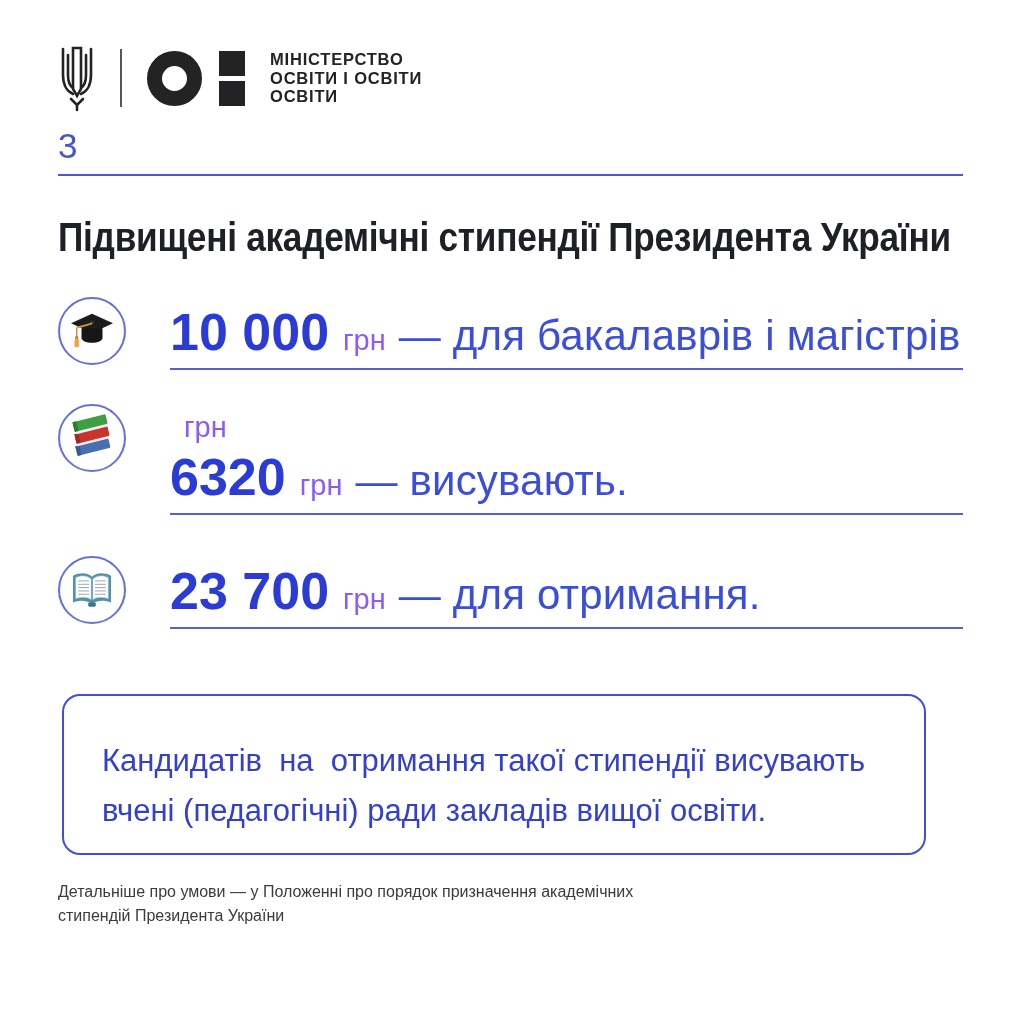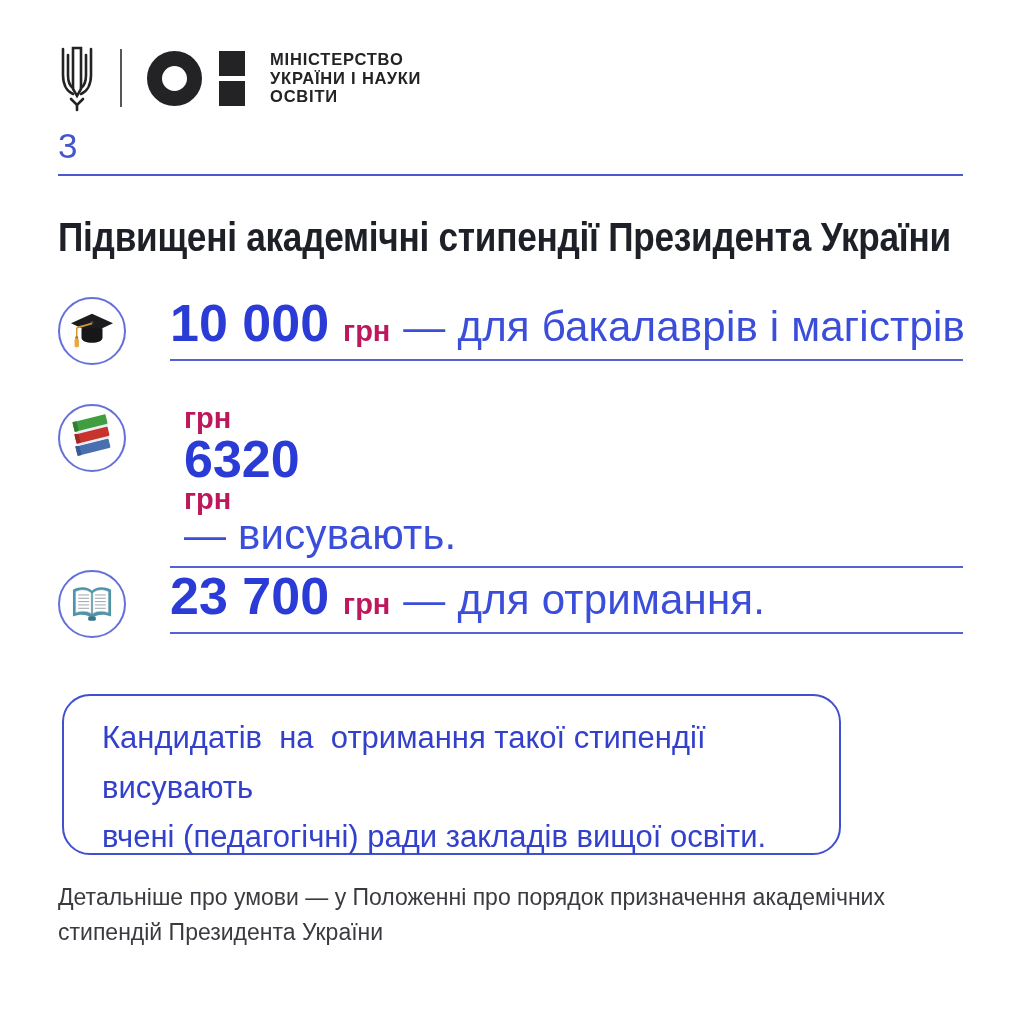--- a/index.html
+++ b/index.html
@@ -20,37 +20,37 @@
   .page-number{position:absolute;left:58px;top:126px;font-size:35px;color:#4655cd;font-weight:400;}
   .header-rule{position:absolute;left:58px;top:174px;width:905px;height:2px;background:#4c59ce;}
   
   .title{position:absolute;left:58px;top:215px;margin:0;font-size:40px;font-weight:700;
     color:#1d2026;white-space:nowrap;letter-spacing:-0.3px;
     transform:scaleX(0.88);transform-origin:left center;}
   
   .item{position:absolute;left:58px;width:905px;}
   .item-1{top:297px;}
   .item-2{top:404px;}
-  .item-3{top:570px;}
+  .item-3{top:556px;}
   .icon-circle{position:absolute;left:0;top:0;width:68px;height:68px;border:2px solid #6570da;
     border-radius:50%;box-sizing:border-box;display:flex;align-items:center;justify-content:center;
     background:#fff;}
   .rows{margin-left:112px;}
-  .row{display:flex;align-items:baseline;white-space:nowrap;}
-  .row + .row{flex-direction:column;}
+  .row{display:flex;align-items:baseline;white-space:nowrap;margin-top:9px;}
+  .row + .row{}
   .amount{font-size:52px;font-weight:700;color:#2b3cd6;line-height:1;}
-  .currency{font-size:29px;font-weight:700;color:#be185d;margin-left:14px;line-height:1;}
+  .currency{font-size:29px;font-weight:400;color:#8b5cf6;margin-left:14px;line-height:1;}
   .label{font-size:42px;color:#3b4ed9;margin-left:13px;line-height:1;letter-spacing:0.2px;}
   .item-rule{height:0;border-bottom:2px solid #5560d2;margin-top:10px;width:100%;}
   
-  .callout{position:absolute;left:62px;top:694px;width:779px;height:161px;box-sizing:border-box;
-    border:2px solid #4150cf;border-radius:28px;padding:17px 38px 0 38px;background:#fff;}
+  .callout{position:absolute;left:62px;top:694px;width:864px;height:161px;box-sizing:border-box;
+    border:2px solid #4150cf;border-radius:18px;padding:40px 38px 0 38px;background:#fff;}
   .callout p{margin:0;font-size:31px;line-height:1.6;color:#3340cc;white-space:pre-wrap;}
   
-  .footnote{position:absolute;left:58px;top:880px;font-size:23px;line-height:1.5;color:#3a3a40;}
+  .footnote{position:absolute;left:58px;top:880px;font-size:16px;line-height:1.5;color:#3a3a40;}
 </style>
 </head>
 <body>
 
 <div class="page">
 
   <header class="brand">
     <svg class="trident" viewBox="0 0 38 68" fill="none" stroke="#232326" stroke-width="2.6" stroke-linecap="round">
       <path d="M5 5 V31 C5 42 10 48 15 50"></path>
       <path d="M10 11 V31 C10 38 12 42 15 44"></path>
@@ -61,21 +61,21 @@
       <path d="M19 61 V66"></path>
     </svg>
     <div class="brand-divider"></div>
     <div class="mon-ring"></div>
     <div class="mon-colon">
       <span></span>
         <span></span>
     </div>
     <div class="ministry-name">
       <div>МІНІСТЕРСТВО</div>
-      <div>УКРАЇНИ І НАУКИ</div>
+      <div>ОСВІТИ І ОСВІТИ</div>
       <div>ОСВІТИ</div>
     </div>
   </header>
 
   <div class="page-number">3</div>
   <div class="header-rule"></div>
 
   <h1 class="title">Підвищені академічні стипендії Президента України</h1>
 
   <section class="item item-1">

